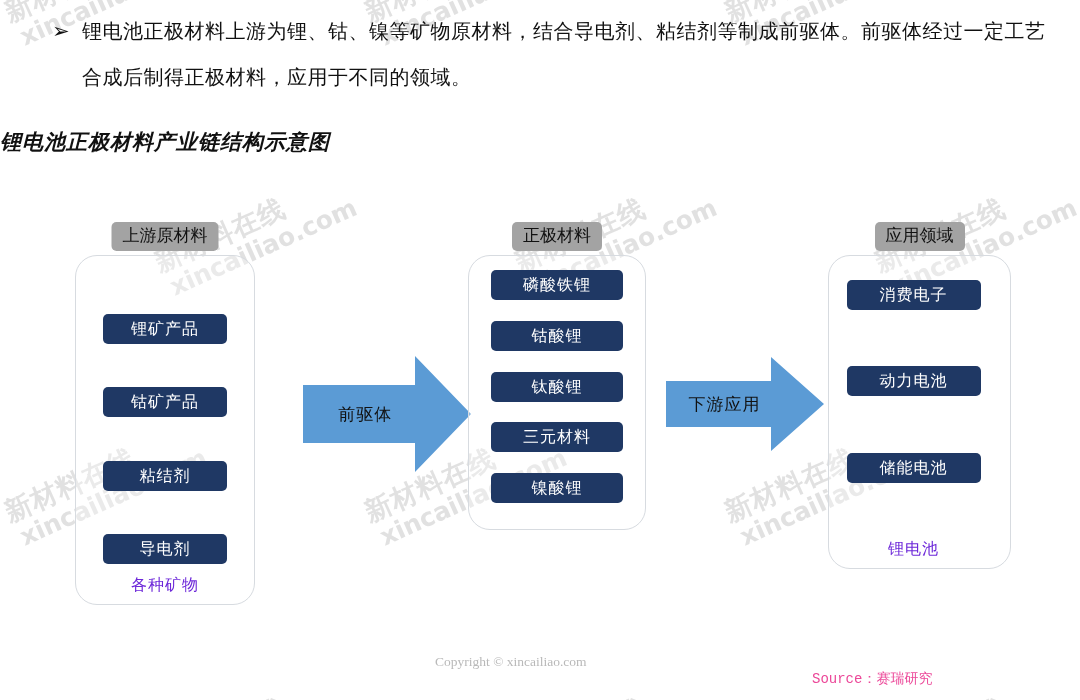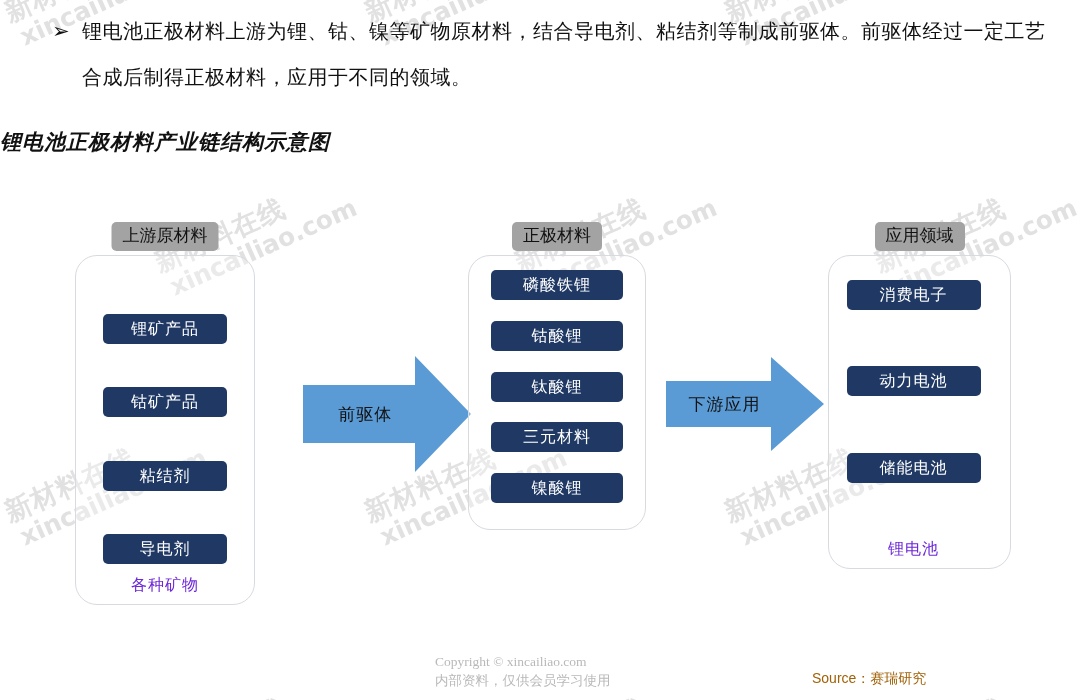--- a/index.html
+++ b/index.html
@@ -127,22 +127,22 @@
 
   
   #footer{position:absolute;left:0;top:652px;width:1080px;height:48px;z-index:10;}
   #copyright{
     position:absolute;left:435px;top:0;
     font-size:13.5px;color:#b9b9b9;line-height:19px;
     font-family:Liberation Serif, serif;
   }
   #source{
     position:absolute;left:812px;top:18px;
-    font-size:14px;color:#a16207;
-    font-family:Liberation Sans, sans-serif;
+    font-size:14px;color:#ec4899;
+    font-family:Liberation Mono, monospace;
   }
 </style>
 </head>
 <body>
 
 <div id="watermark-layer">
     <div class="wm" style="left: 0px; top: 0px;">
       <span class="wm-cn">新材料在线</span>
       <span class="wm-en">xincailiao.com</span>
     </div>
@@ -253,16 +253,15 @@
       <div class="item-box">储能电池</div>
       <div class="stage-footer">锂电池</div>
     </div>
   </div>
 
 </div>
 
 <div id="footer">
   <div id="copyright">
     <div>Copyright © xincailiao.com</div>
-    <div>内部资料，仅供会员学习使用</div>
   </div>
   <div id="source">Source：赛瑞研究</div>
 </div>
 
 </body></html>

